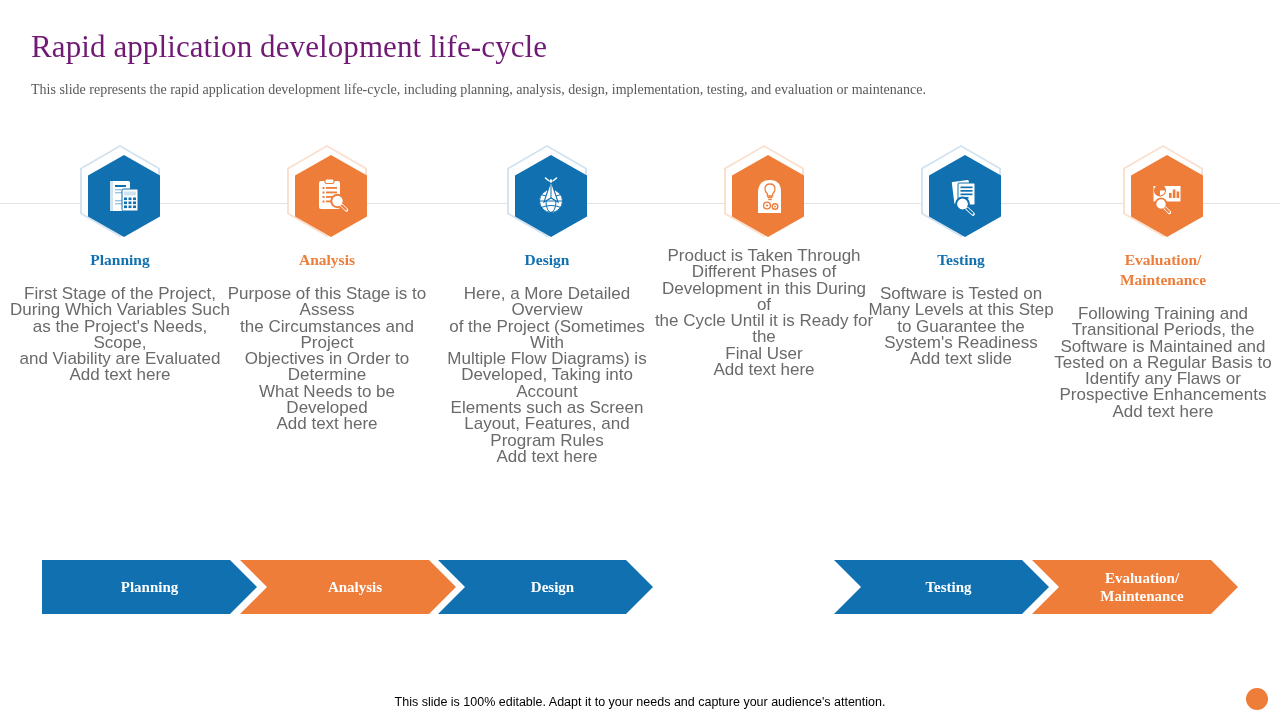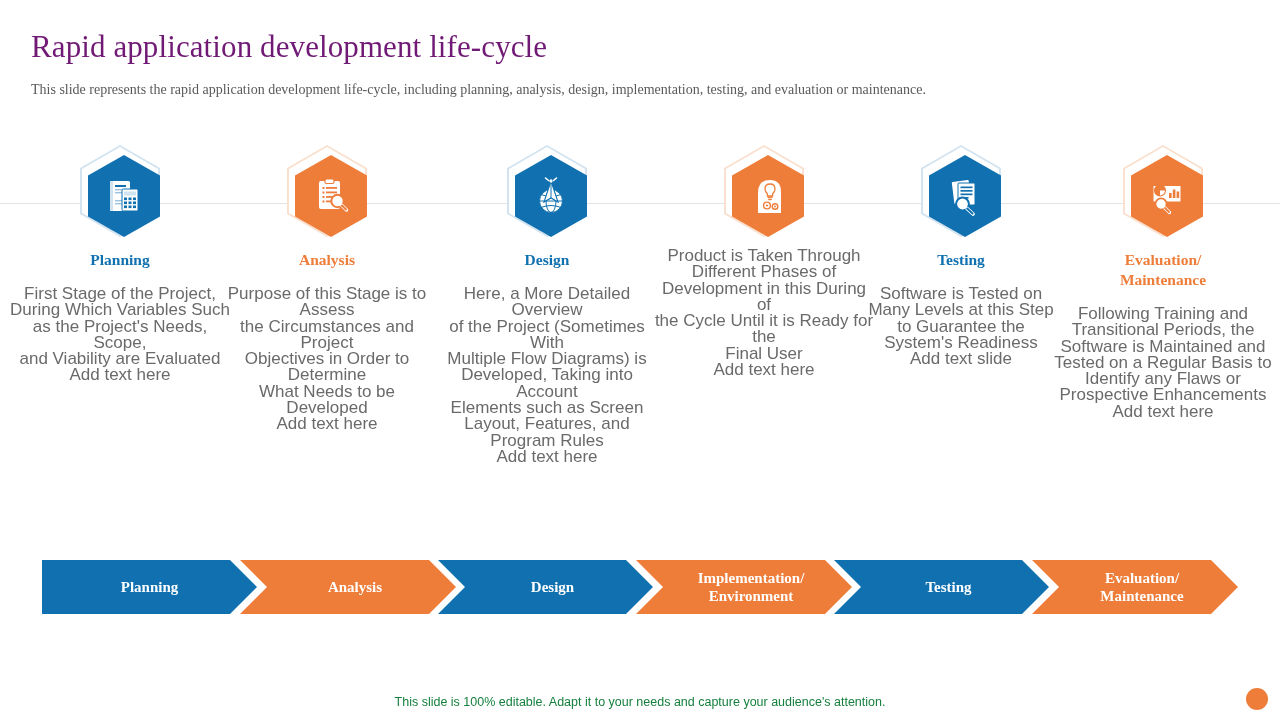--- a/index.html
+++ b/index.html
@@ -90,21 +90,21 @@
   }
   .chev.blue  { background: #1070b0; }
   .chev.orange{ background: #ee7d3a; }
   .chev.first { clip-path: polygon(0 0, calc(100% - 27px) 0, 100% 50%, calc(100% - 27px) 100%, 0 100%); padding-left: 0; }
   .chev.mid   { clip-path: polygon(0 0, calc(100% - 27px) 0, 100% 50%, calc(100% - 27px) 100%, 0 100%, 27px 50%); }
 
   
   .footer {
     position: absolute; left: 0; top: 695px; width: 1280px; text-align: center;
     font-family: "Liberation Sans", sans-serif;
-    font-size: 12.5px; color: #15803d;
+    font-size: 12.5px; color: #000000;
   }
   .dot {
     position: absolute; right: 12px; bottom: 10px;
     width: 22px; height: 22px; border-radius: 50%; background: #ee7d3a;
   }
 </style>
 </head>
 <body>
 
 <div class="slide">
@@ -305,22 +305,20 @@
 Identify any Flaws or
 Prospective Enhancements
 Add text here</div>
       </div>
     </div>
 
   <div class="chevrons">
       <div class="chev blue first" style="left: 0px; width: 215px; z-index: 10;"><span>Planning</span></div>
       <div class="chev orange mid" style="left: 198px; width: 216px; z-index: 9;"><span>Analysis</span></div>
       <div class="chev blue mid" style="left: 396px; width: 215px; z-index: 8;"><span>Design</span></div>
-      <div class="chev orange mid" style="left: 594px; width: 216px; z-index: 7;"><span>Implementation/
-Environment</span></div>
       <div class="chev blue mid" style="left: 792px; width: 215px; z-index: 6;"><span>Testing</span></div>
       <div class="chev orange mid" style="left: 990px; width: 206px; z-index: 5;"><span>Evaluation/
 Maintenance</span></div>
     </div>
 
   <div class="footer">This slide is 100% editable. Adapt it to your needs and capture your audience's attention.</div>
   <div class="dot"></div>
 </div>
 
 </body></html>

